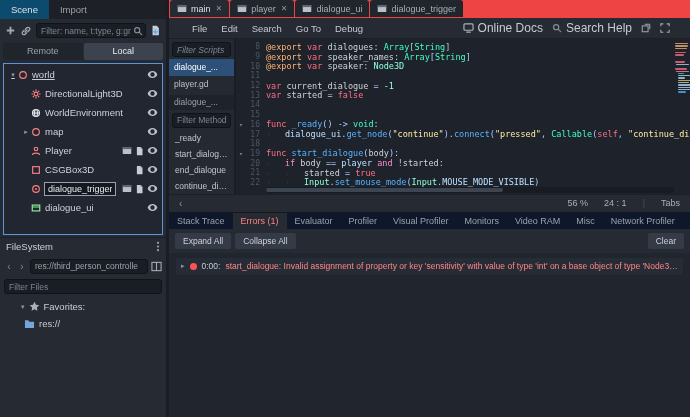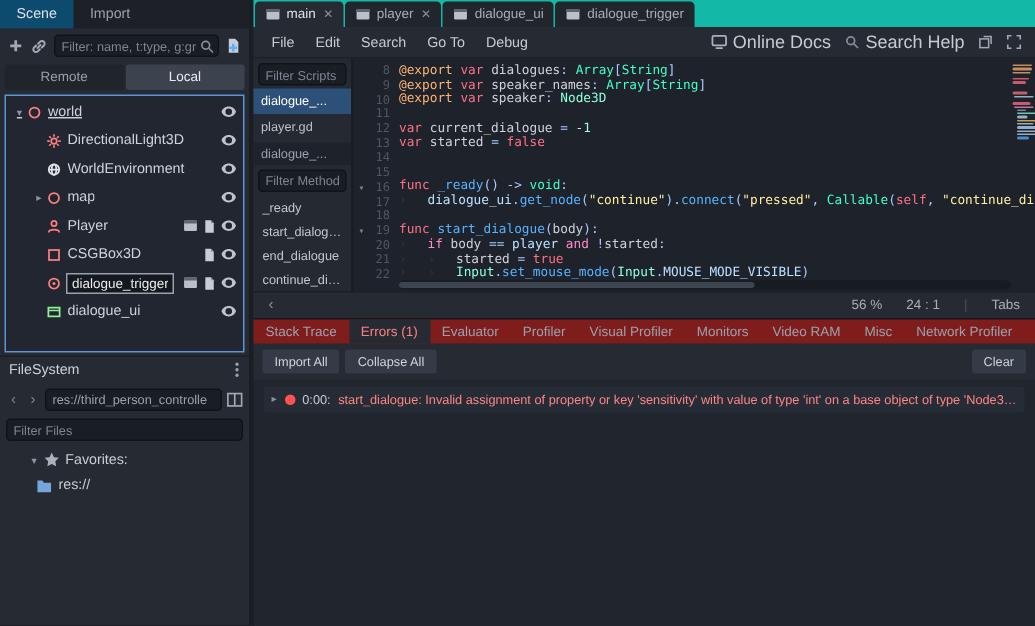--- a/index.html
+++ b/index.html
@@ -32,25 +32,25 @@
 .fs-nav{height:22px;display:flex;align-items:center;gap:3px;padding:0 4px;flex:none}
 .nav-ar{width:10px;text-align:center;color:#7d8591;font-size:10px;flex:none}
 .fs-filter{padding:2px 4px;flex:none}
 .fs-tree{flex:1;padding-top:2px;min-height:0}
 .fav-row{height:17px;display:flex;align-items:center;gap:4px;padding-left:21px}
 .fav-row .arrow{font-size:7px;color:#8d94a0}
 .folder-row{height:17px;display:flex;align-items:center;gap:4px;padding-left:24px;color:#c8ccd3}
 
 
 main{flex:1;display:flex;flex-direction:column;min-width:0}
-.scene-tabs{height:18px;background:#14b8a6;display:flex;align-items:center;gap:1px;padding-left:1px;flex:none}
+.scene-tabs{height:18px;background:#ef4444;display:flex;align-items:flex-start;gap:1px;padding-left:1px;flex:none}
 .stab{height:17px;display:flex;align-items:center;gap:4px;padding:0 7px;font-size:9px;color:#a7adb8;background:#21252c;border-radius:3px 3px 0 0;white-space:nowrap}
 .stab.active{background:#262b33;color:#dde0e5}
 .stab .x{color:#8a919c;font-size:8px;margin-left:1px}
-.menubar{height:21px;display:flex;align-items:center;padding:0 5px;gap:1px;flex:none;border-bottom:1px solid #1b1f26}
+.menubar{height:21px;display:flex;align-items:center;padding:0 16px;gap:1px;flex:none;border-bottom:1px solid #1b1f26}
 .menu{padding:0 7px;font-size:9.5px;color:#c6cad1}
 .mb-right{margin-left:auto;display:flex;align-items:center;gap:9px;padding-right:4px}
 .help-btn{display:flex;align-items:center;gap:4px;font-size:12px;color:#c6cad1}
 
 .script-area{flex:1;display:flex;min-height:0}
 .script-sidebar{width:67px;flex:none;background:#242932;border-right:2px solid #1a1e24;display:flex;flex-direction:column;min-height:0}
 .ss-pad{padding:3px 3px 2px;flex:none}
 .slist-item{height:17px;line-height:17px;padding:0 5px;font-size:8.5px;color:#bcc2cb;white-space:nowrap;overflow:hidden;text-overflow:ellipsis}
 .slist-item.selected{background:#2c5078;color:#fff}
 .flexspace{flex:1}
@@ -68,21 +68,21 @@
 .tk-f{color:#57b3ff}.tk-m{color:#bce0ff}.tk-s{color:#ffeda1}.tk-n{color:#a1ffe0}.tk-y{color:#abc9ff}.tk-p{color:#cfd3d9}
 .minimap{position:absolute;top:4px;right:2px;width:13px}
 .mm{height:1.3px;margin-bottom:1px;border-radius:1px}
 .hscroll{height:6px;margin:0 16px 1px 30px;background:#171b22;border-radius:3px;position:relative;flex:none}
 .hthumb{position:absolute;left:0;top:1px;bottom:1px;width:58%;background:#3d4551;border-radius:3px}
 
 .status{height:18px;background:#262b33;border-top:1px solid #1b1f26;display:flex;align-items:center;padding:0 10px;gap:16px;font-size:9px;color:#a9b0bb;flex:none}
 .status .collapse{margin-right:auto;color:#8a919c;font-size:10px}
 .sep{color:#4a515c}
 
-.debug-tabs{height:17px;background:#7f1d1d;display:flex;align-items:flex-start;flex:none;border-top:1px solid #14171d}
+.debug-tabs{height:17px;background:#0f172a;display:flex;align-items:flex-start;flex:none;border-top:1px solid #14171d}
 .dtab{padding:0 8px;line-height:16px;font-size:9px;color:#9aa1ac;white-space:nowrap}
 .dtab.active{background:#262b33}
 .dtab.error{color:#ff8080}
 .debug-toolbar{height:24px;display:flex;align-items:center;gap:4px;padding:0 6px;flex:none}
 .btn{height:16px;line-height:16px;padding:0 8px;background:#343b46;border-radius:2px;font-size:8.5px;color:#ced2d9}
 .btn.right{margin-left:auto}
 .error-area{flex:1;background:#21262e;padding:5px 7px;min-height:0}
 .error-row{height:17px;display:flex;align-items:center;gap:5px;background:#262c36;padding:0 5px;border-radius:2px;font-size:8.5px;white-space:nowrap;overflow:hidden}
 .err-caret{color:#8a919c;font-size:7px;flex:none}
 .err-dot{width:7px;height:7px;border-radius:50%;background:#ff5252;flex:none}
@@ -429,21 +429,21 @@
             <svg width="10" height="10" viewBox="0 0 12 12">
               <path fill="none" stroke="#a2a9b4" stroke-width="1.3" d="M1 4V1h3M8 1h3v3M11 8v3H8M4 11H1V8"></path>
             </svg>
           </span>
       </span>
     </div>
 
     <div class="script-area">
       <div class="script-sidebar">
         <div class="ss-pad">
-          <input class="tin" style="padding-right: 4px;" placeholder="Filter Scripts">
+          <input class="tin" style="padding-right: 4px; font-style: italic;" placeholder="Filter Scripts">
         </div>
         <div id="script-list">
             <div class="slist-item selected">dialogue_...</div>
             <div class="slist-item">player.gd</div>
           </div>
         <div class="flexspace"></div>
         <div class="member-head">dialogue_...</div>
         <div class="ss-pad">
           <input class="tin" style="padding-right: 4px;" placeholder="Filter Methods">
         </div>
@@ -517,21 +517,21 @@
         <div class="dtab">Evaluator</div>
         <div class="dtab">Profiler</div>
         <div class="dtab">Visual Profiler</div>
         <div class="dtab">Monitors</div>
         <div class="dtab">Video RAM</div>
         <div class="dtab">Misc</div>
         <div class="dtab">Network Profiler</div>
       </div>
 
     <div class="debug-toolbar">
-      <span class="btn">Import All</span>
+      <span class="btn">Expand All</span>
       <span class="btn">Collapse All</span>
       <span class="btn right">Clear</span>
     </div>
 
     <div class="error-area">
       <div class="error-row">
         <span class="err-caret">▸</span>
         <span class="err-dot"></span>
         <span class="err-time">0:00:</span>
         <span class="err-msg">start_dialogue: Invalid assignment of property or key 'sensitivity' with value of type 'int' on a base object of type 'Node3D'.</span>

